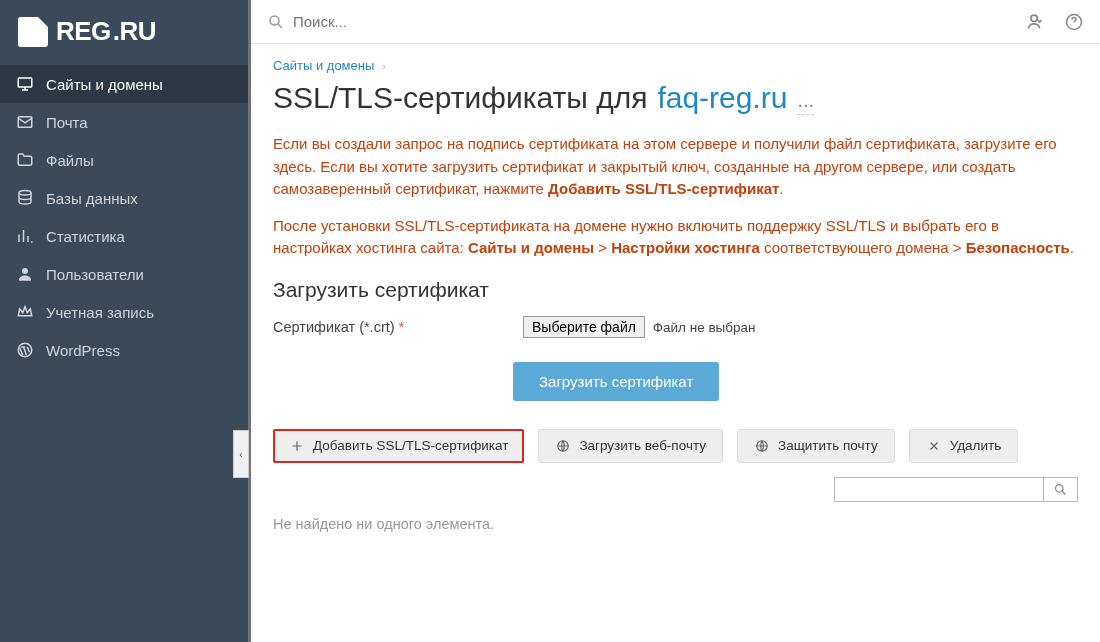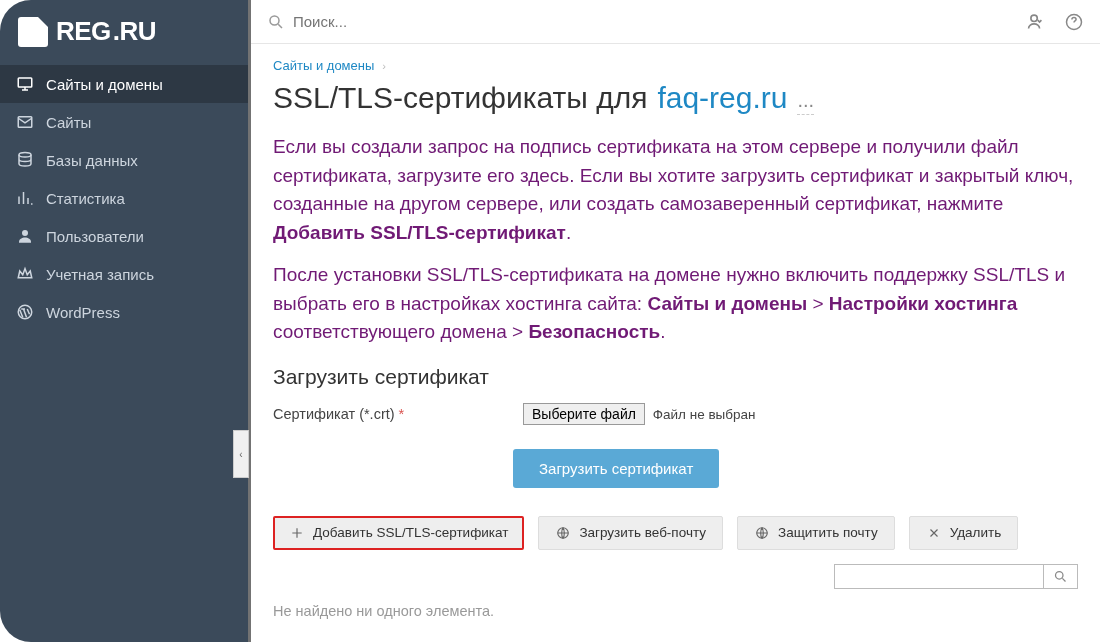--- a/index.html
+++ b/index.html
@@ -1,38 +1,38 @@
 <!DOCTYPE html>
 <html><head>
 <meta charset="utf-8">
 <style>
 * { margin: 0; padding: 0; box-sizing: border-box; }
 body { font-family: -apple-system, "Segoe UI", Arial, sans-serif; font-size: 14px; color: #333; }
-.container { display: flex; width: 1100px; height: 642px; overflow: hidden; border-radius: 31px; }
+.container { display: flex; width: 1100px; height: 642px; overflow: hidden; }
 .sidebar { width: 248px; background: #3b4a5a; color: #fff; flex-shrink: 0; position: relative; }
 .logo { padding: 16px 18px 18px; font-size: 26px; font-weight: 700; letter-spacing: -0.5px; display: flex; align-items: center; gap: 2px; }
 .logo-badge { display: inline-block; width: 30px; height: 30px; background: #fff; color: #3b4a5a; border-radius: 3px; position: relative; margin-right: 6px; }
 .logo-badge::before { content:""; position:absolute; top:0; right:0; border-style:solid; border-width:0 10px 10px 0; border-color: transparent #3b4a5a transparent transparent; }
 .nav { list-style: none; }
 .nav-item { display: flex; align-items: center; padding: 10px 16px; color: #cdd5de; cursor: pointer; font-size: 15px; gap: 12px; }
 .nav-item.active { background: #2d3844; color: #fff; }
 .nav-item .icon { width: 18px; height: 18px; display: inline-flex; align-items: center; justify-content: center; }
 .collapse-handle { position: absolute; right: -1px; top: 430px; width: 16px; height: 48px; background: #f0f0f0; border: 1px solid #ccc; display: flex; align-items: center; justify-content: center; font-size: 10px; color: #666; cursor: pointer; }
 .main { flex: 1; display: flex; flex-direction: column; background: #fff; border-left: 3px solid #737373; }
 .topbar { display: flex; align-items: center; padding: 8px 16px; border-bottom: 1px solid #e6e6e6; color: #888; gap: 10px; height: 44px; }
 .search-wrap { display: flex; align-items: center; gap: 8px; flex: 1; color: #999; }
 .search-input { border: none; outline: none; font-size: 15px; color: #999; flex: 1; }
 .topbar-actions { display: flex; align-items: center; gap: 18px; color: #888; }
 .content { padding: 14px 22px 20px; overflow: auto; flex: 1; }
 .breadcrumb { color: #1e88c4; font-size: 13px; margin-bottom: 8px; display: flex; align-items: center; gap: 8px; }
 .breadcrumb .sep { color: #bbb; font-size: 11px; }
 .page-title { font-size: 30px; font-weight: 400; color: #333; margin-bottom: 18px; display: flex; align-items: flex-end; gap: 10px; flex-wrap: wrap; }
 .page-title .domain { color: #1e88c4; }
 .page-title .dots { color: #888; font-size: 20px; border-bottom: 1px dashed #ccc; padding-bottom: 2px; cursor: pointer; }
-.paragraph { color: #701a75; font-size: 19px; line-height: 1.5; margin-bottom: 14px; }
+.paragraph { color: #c2410c; font-size: 15px; line-height: 1.5; margin-bottom: 14px; }
 .paragraph b { font-weight: 700; }
 .section-head { font-size: 21px; color: #333; margin: 18px 0 14px; font-weight: 400; }
 .form-row { display: flex; align-items: center; gap: 30px; margin-bottom: 24px; }
 .form-label { width: 220px; color: #444; font-size: 14.5px; }
 .req { color: #d9534f; }
 .file-btn { background: #efefef; border: 1px solid #999; padding: 2px 8px; font-size: 14px; cursor: pointer; }
 .file-status { color: #444; font-size: 13.5px; margin-left: 4px; }
 .upload-btn { background: #5aa9d6; color: #fff; border: none; padding: 11px 26px; font-size: 15px; border-radius: 3px; cursor: pointer; margin-left: 240px; margin-bottom: 28px; }
 .button-row { display: flex; gap: 14px; margin-bottom: 14px; }
 .flat-btn { background: #eeeeee; color: #333; border: 1px solid #ddd; padding: 8px 16px; font-size: 13.5px; display: inline-flex; align-items: center; gap: 8px; cursor: pointer; border-radius: 2px; }
@@ -64,21 +64,29 @@
           </span>
         <span>Сайты и домены</span>
       </li>
       <li class="nav-item">
         <span class="icon">
             <svg width="18" height="18" viewBox="0 0 24 24" fill="none" stroke="currentColor" stroke-width="2">
               <rect x="3" y="5" width="18" height="14" rx="1"></rect>
               <path d="M3 7l9 6 9-6"></path>
             </svg>
           </span>
-        <span>Сайты</span>
+        <span>Почта</span>
+      </li>
+      <li class="nav-item">
+        <span class="icon">
+            <svg width="18" height="18" viewBox="0 0 24 24" fill="none" stroke="currentColor" stroke-width="2">
+              <path d="M3 6a2 2 0 012-2h4l2 3h8a2 2 0 012 2v8a2 2 0 01-2 2H5a2 2 0 01-2-2V6z"></path>
+            </svg>
+          </span>
+        <span>Файлы</span>
       </li>
       <li class="nav-item">
         <span class="icon">
             <svg width="18" height="18" viewBox="0 0 24 24" fill="none" stroke="currentColor" stroke-width="2">
               <ellipse cx="12" cy="5" rx="8" ry="3"></ellipse>
               <path d="M4 5v6c0 1.66 3.58 3 8 3s8-1.34 8-3V5M4 11v6c0 1.66 3.58 3 8 3s8-1.34 8-3v-6"></path>
             </svg>
           </span>
         <span>Базы данных</span>
       </li>

